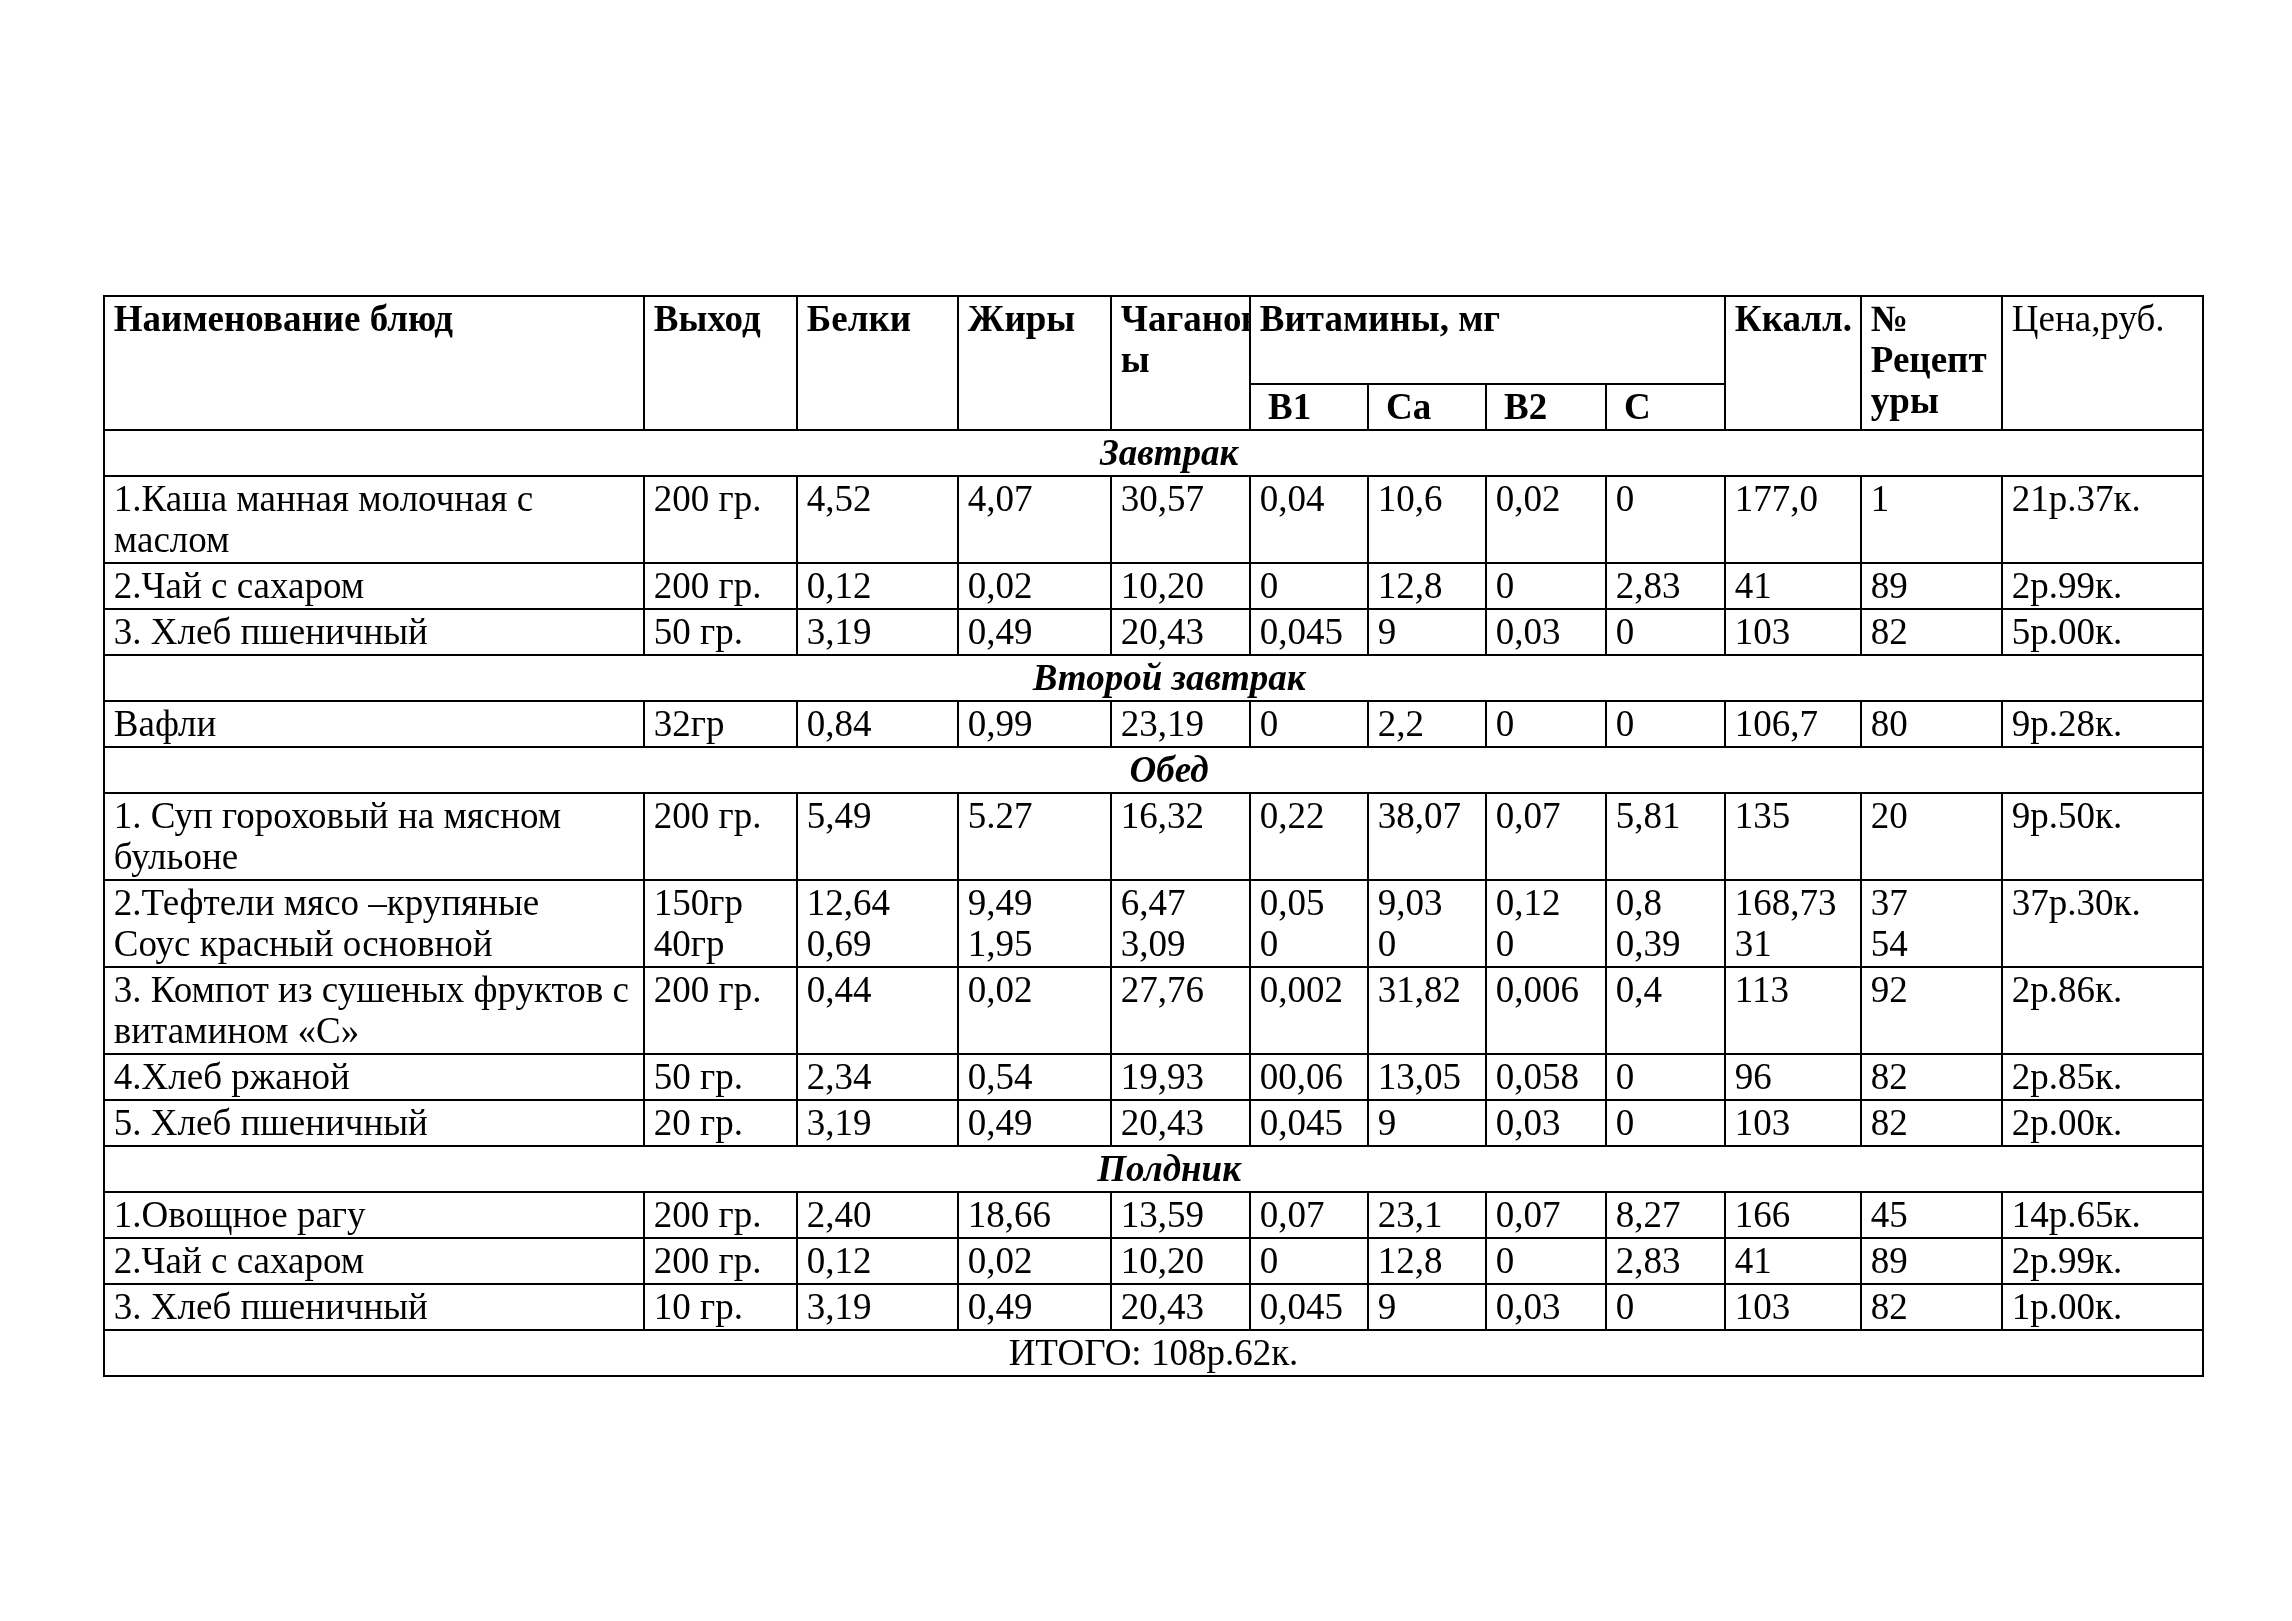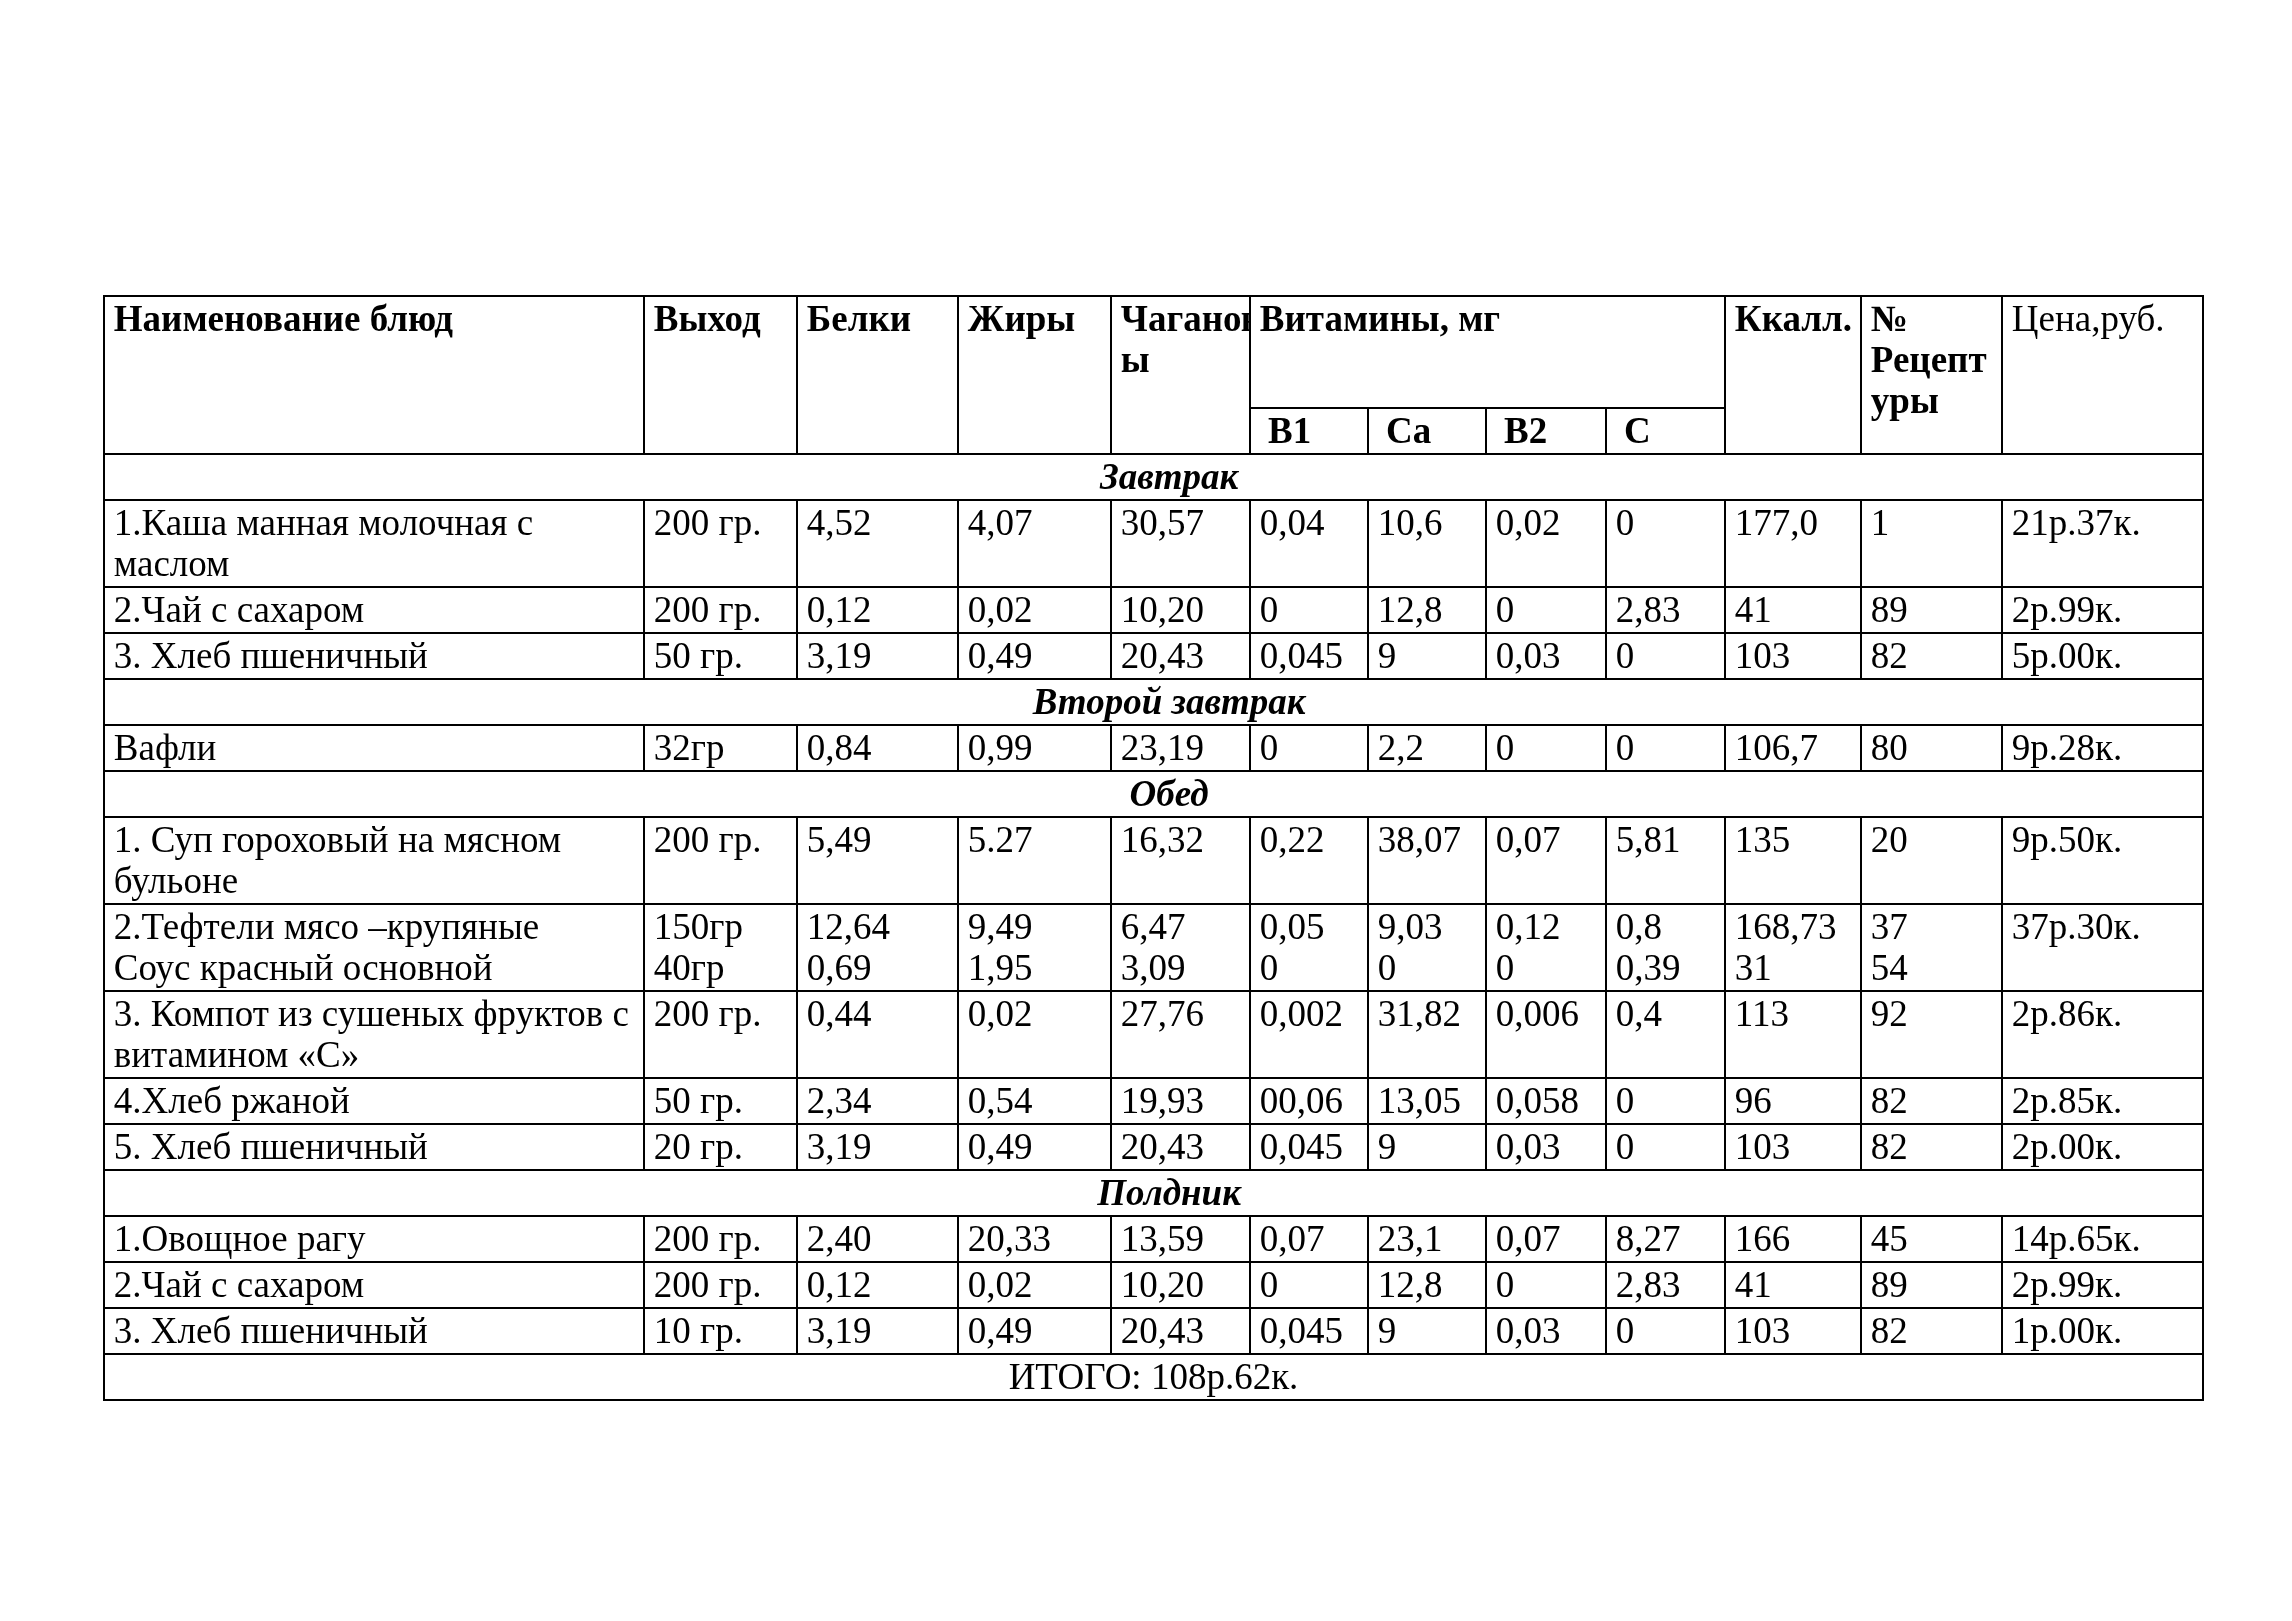--- a/index.html
+++ b/index.html
@@ -38,21 +38,21 @@
     border: 2px solid #000;
     padding: 1px 8.8px 2px 8.8px;
     vertical-align: top;
     text-align: left;
     white-space: pre-line;
     overflow: hidden;
     font-weight: normal;
   }
   thead th { font-weight: bold; }
   thead th.regular-weight { font-weight: normal; }
-  thead tr.header-main .vitamins-span { height: 112px; margin-top: 10px; }
+  thead tr.header-main .vitamins-span { height: 88px; margin-top: 10px; }
   thead tr.header-sub th { height: 43px; padding-left: 17px; }
   tr.section-row td {
     text-align: center;
     font-weight: bold;
     font-style: italic;
     height: 43px;
     padding-left: 40px;
   }
   tr.total-row td {
     text-align: center;
@@ -255,21 +255,21 @@
         <td>2р.00к.</td>
       </tr>
 
       <tr class="section-row">
         <td colspan="12">Полдник</td>
       </tr>
       <tr>
         <td>1.Овощное рагу</td>
         <td>200 гр.</td>
         <td>2,40</td>
-        <td>20,33</td>
+        <td>18,66</td>
         <td>13,59</td>
         <td>0,07</td>
         <td>23,1</td>
         <td>0,07</td>
         <td>8,27</td>
         <td>166</td>
         <td>45</td>
         <td>14р.65к.</td>
       </tr>
       <tr>

